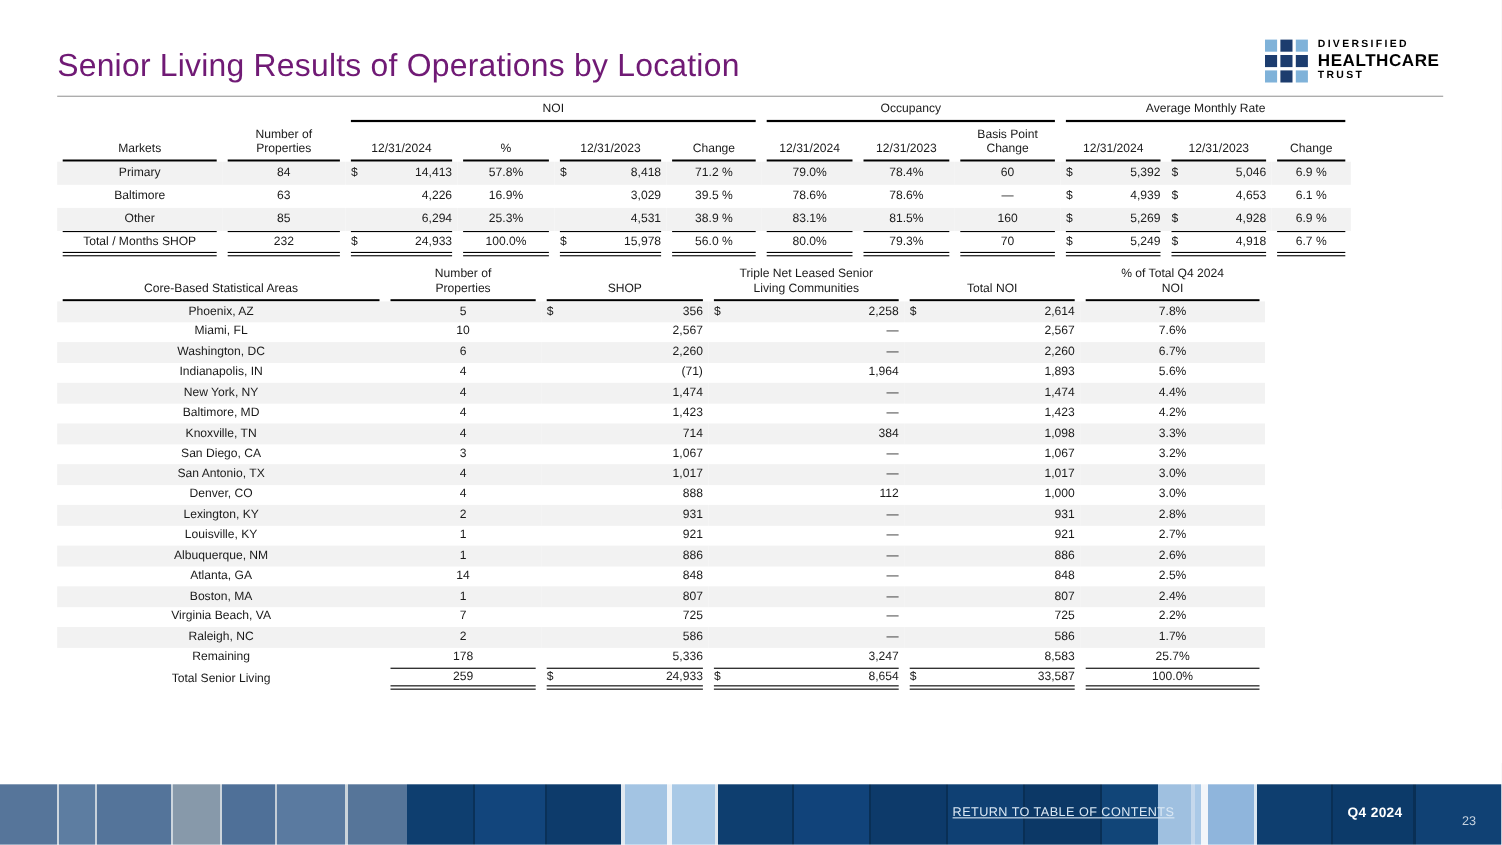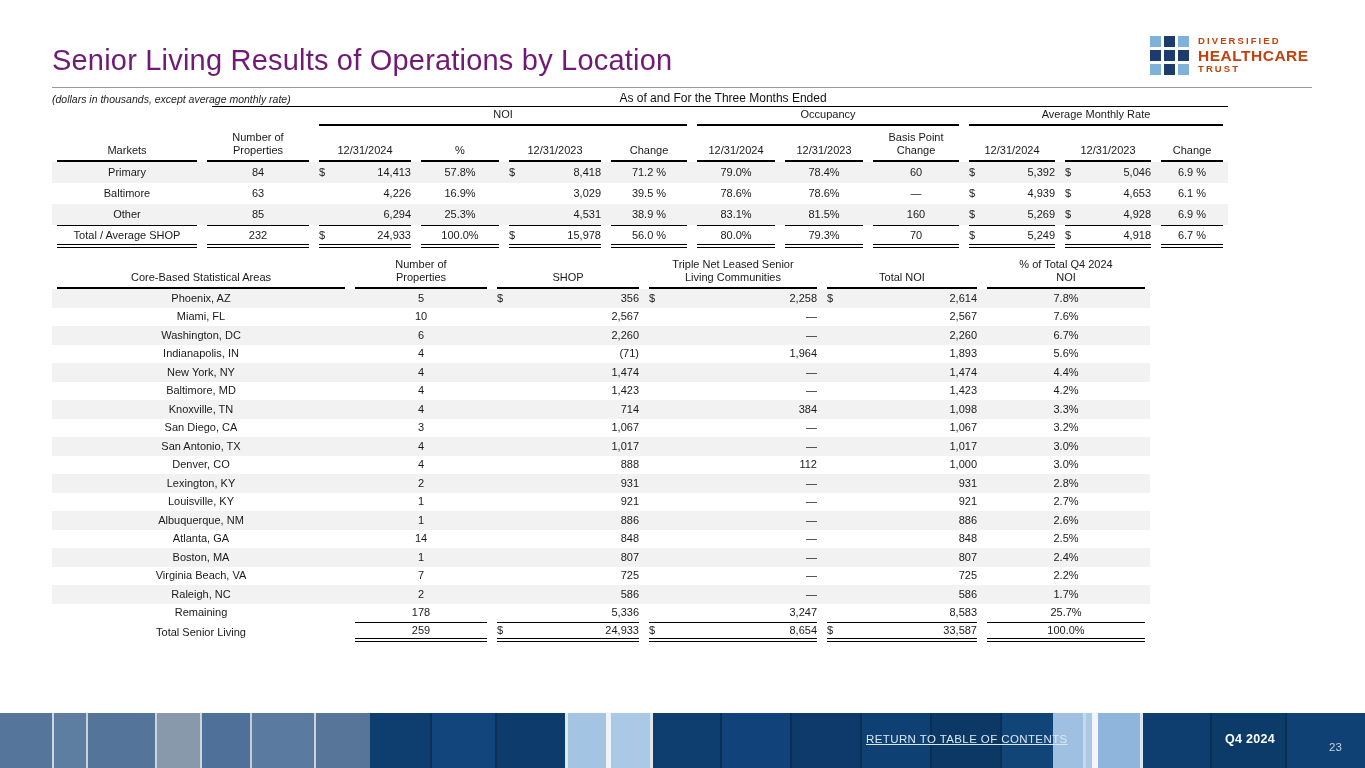--- a/index.html
+++ b/index.html
@@ -10,21 +10,21 @@
   }
   .page-title { position:absolute; left:52px; top:44px; font-size:29px; font-weight:400; letter-spacing:0.2px; color:#701a75; }
   .title-rule { position:absolute; left:52px; top:87px; width:1260px; height:1px; background:#9a9a9a; }
 
   
   .logo { position:absolute; left:1150px; top:36px; display:flex; gap:9px; align-items:center; }
   .logo-grid { display:grid; grid-template-columns:repeat(3,11px); grid-template-rows:repeat(3,11px); gap:3px; }
   .sq { width:11px; height:11px; }
   .sq-l { background:#7fb2d9; }
   .sq-d { background:#1c3c6e; }
-  .logo-text { line-height:1.12; color:#c2410c; }
+  .logo-text { line-height:1.12; color:#000000; }
   .logo-line1, .logo-line3 { font-size:9.5px; font-weight:700; letter-spacing:2.1px; }
   .logo-line2 { font-size:15.5px; font-weight:700; letter-spacing:0.5px; }
 
   .content { position:absolute; left:52px; top:91px; width:1176px; }
   .subhead { position:relative; height:15px; }
   .note { position:absolute; left:0; top:2px; font-size:10.5px; font-style:italic; color:#222; }
   .period { position:absolute; left:671px; transform:translateX(-50%); top:0; font-size:12px; color:#111; }
   .period-rule { position:absolute; left:160px; width:1016px; bottom:-1px; border-bottom:1.5px solid #000; }
 
   table { border-collapse:collapse; table-layout:fixed; }
@@ -90,25 +90,20 @@
       <div class="logo-line1">DIVERSIFIED</div>
       <div class="logo-line2">HEALTHCARE</div>
       <div class="logo-line3">TRUST</div>
     </div>
   </div>
 
   <div class="title-rule"></div>
 
   <div class="content">
 
-    <div class="subhead">
-      <span class="note">(dollars in thousands, except average monthly rate)</span>
-      <span class="period">As of and For the Three Months Ended</span>
-      <span class="period-rule"></span>
-    </div>
 
     <table class="t1">
       <colgroup>
         <col style="width:150px">
           <col style="width:112px">
           <col style="width:102px">
           <col style="width:88px">
         <col style="width:102px">
           <col style="width:86px">
           <col style="width:88px">
@@ -323,21 +318,21 @@
                 <span class="val">4,928</span>
               </div>
             </td>
             <td>
               <div class="in">6.9 %</div>
             </td>
           </tr>
 
           <tr>
             <td>
-              <div class="in">Total / Average SHOP</div>
+              <div class="in">Total / Months SHOP</div>
             </td>
             <td>
               <div class="in">232</div>
             </td>
             <td class="money">
               <div class="in">
                 <span class="ds">$</span>
                 <span class="val">24,933</span>
               </div>
             </td>

